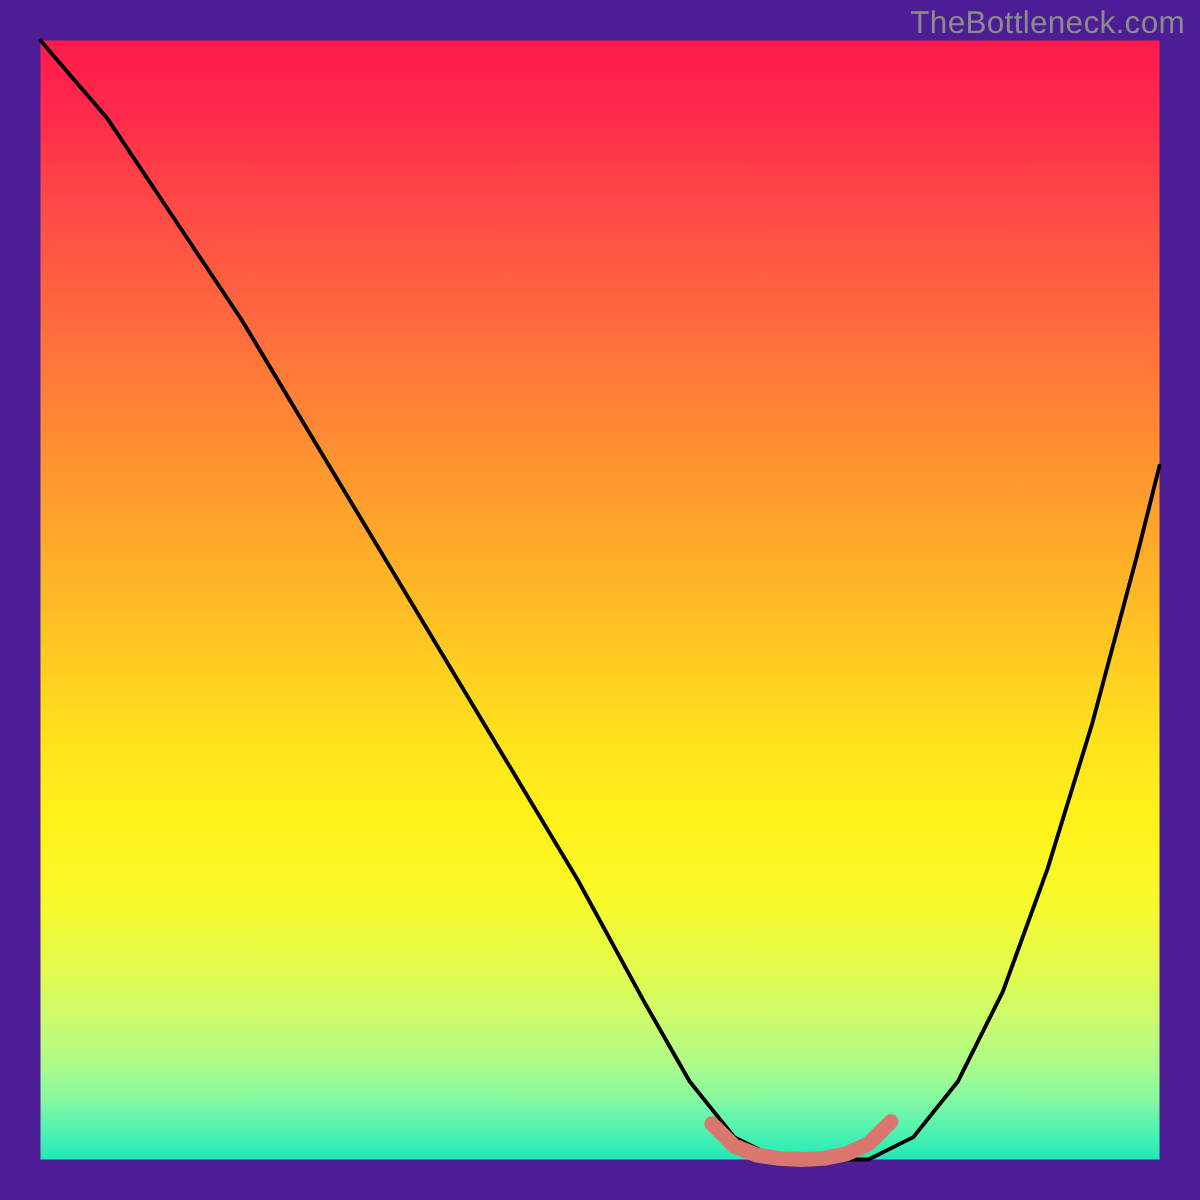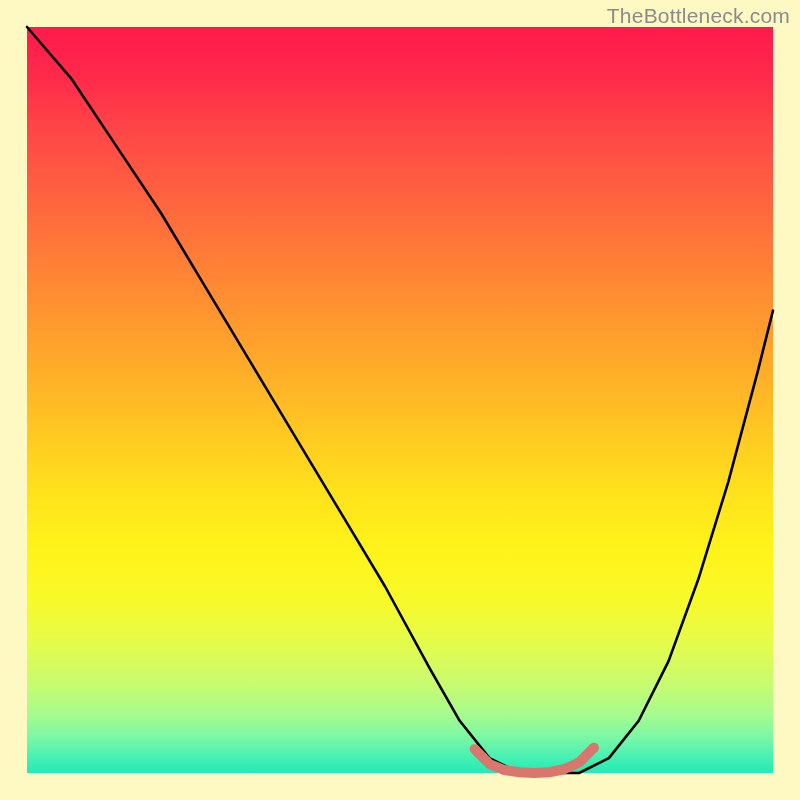--- a/index.html
+++ b/index.html
@@ -1,21 +1,21 @@
 <!DOCTYPE html>
 <html><head>
 <meta charset="utf-8">
 <style>
   * { margin: 0; padding: 0; box-sizing: border-box; }
   html, body { width: 800px; height: 800px; overflow: hidden; background: #000; }
   .frame {
     position: relative;
     width: 800px;
     height: 800px;
-    background: #fef9c3;
+    background: #4c1d95;
   }
   .plot-area {
     position: absolute;
     left: 27px;
     top: 27px;
     width: 746px;
     height: 746px;
     background: linear-gradient(to bottom,
       #ff1a4d 0%,
       #ff2b4a 7%,

